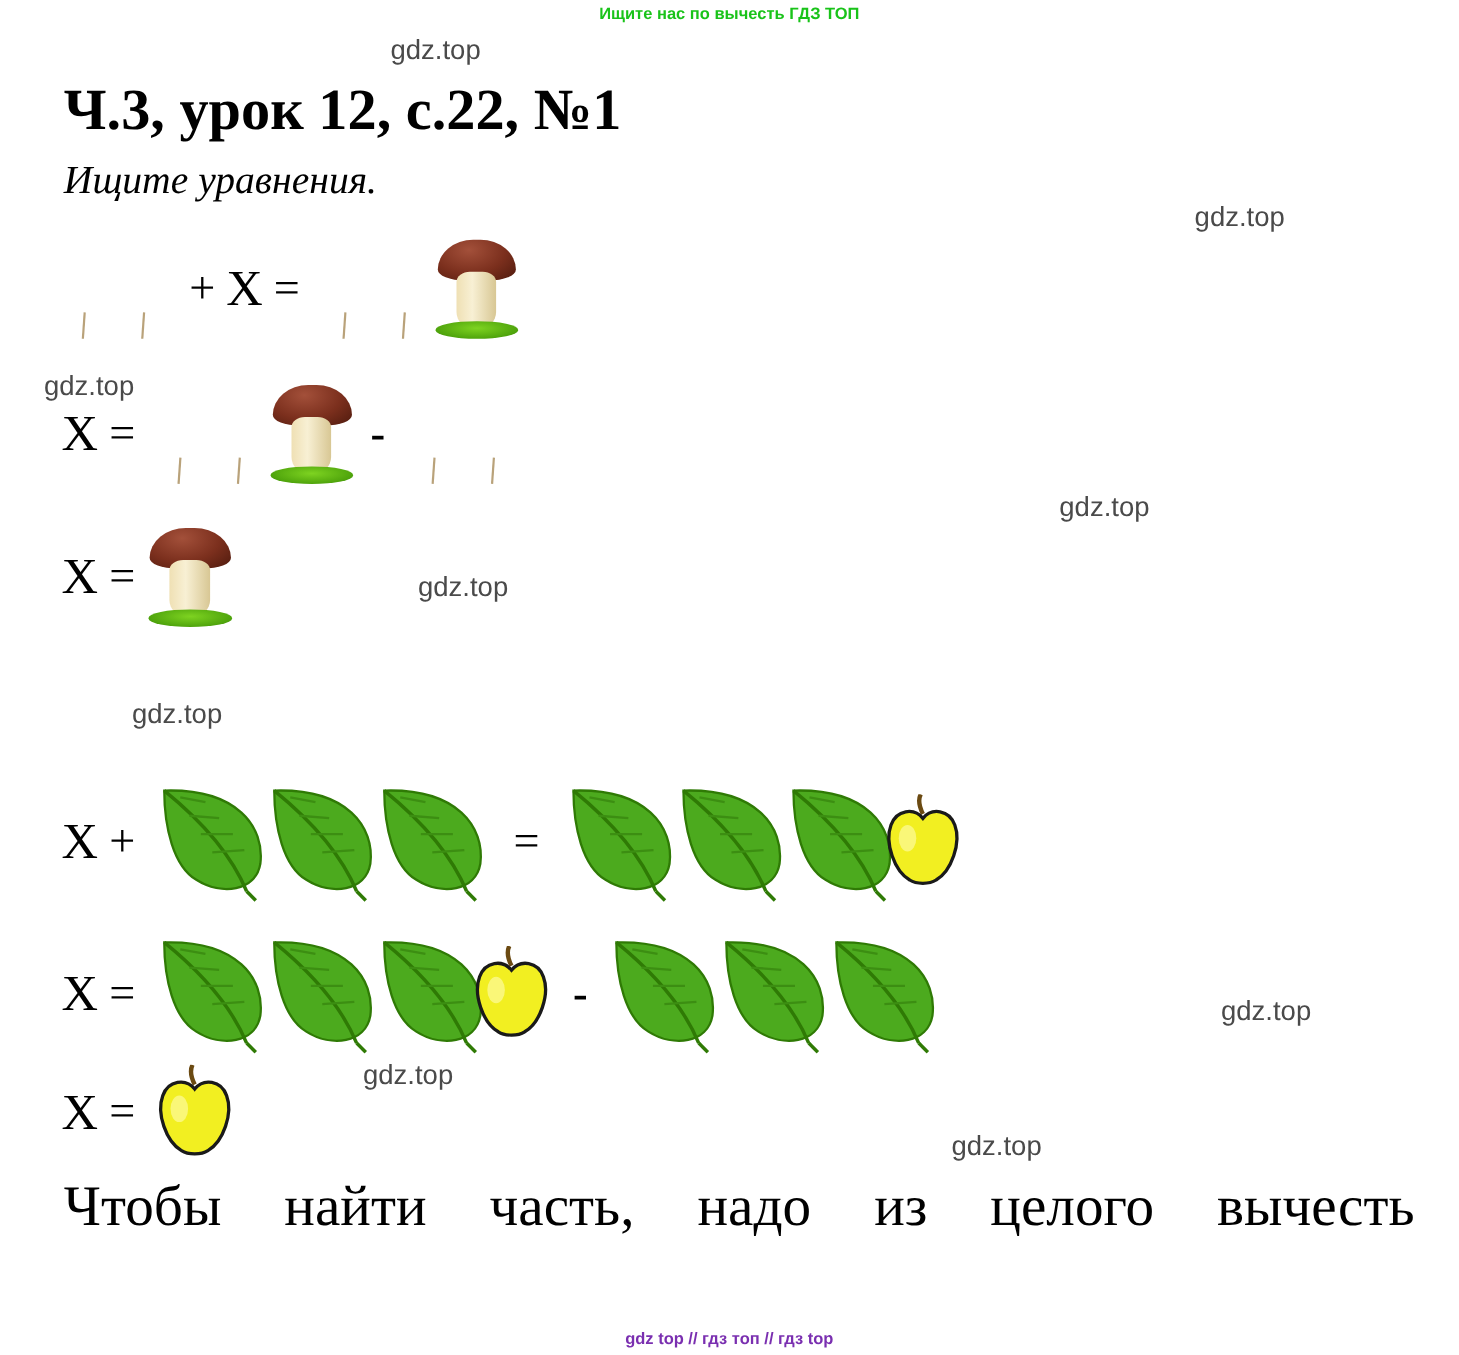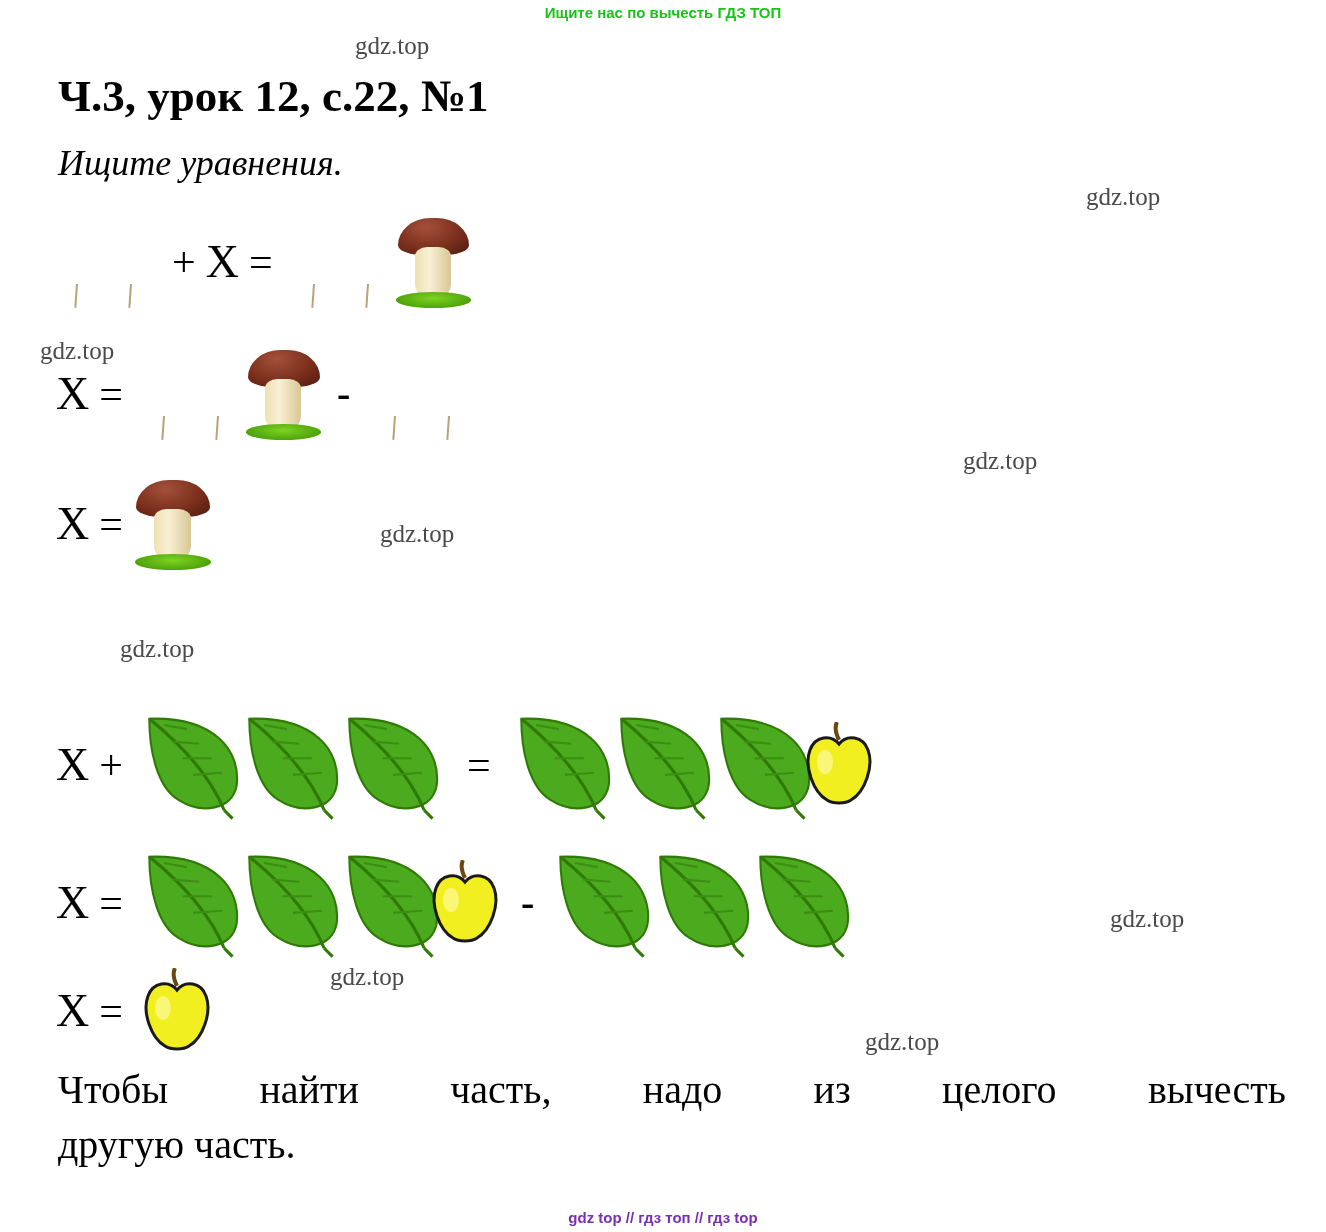--- a/index.html
+++ b/index.html
@@ -20,38 +20,38 @@
   
   .wm-top {
     top: 4px; left: 0; width: 1326px;
     text-align: center;
     font-family: "Liberation Sans", sans-serif;
     font-size: 15px;
     font-weight: bold;
     color: #19c319;
   }
   .wm {
-    font-family: Liberation Serif, serif;
+    font-family: Liberation Sans, sans-serif;
     font-size: 25px;
     color: #4a4a4a;
     white-space: nowrap;
   }
   .wm-bottom {
     bottom: 6px; left: 0; width: 1326px;
     text-align: center;
     font-family: "Liberation Sans", sans-serif;
     font-size: 15px;
     font-weight: bold;
     color: #7a2fb0;
   }
 
   
   .title {
     top: 70px; left: 58px;
-    font-size: 45px;
+    font-size: 53px;
     font-weight: bold;
     white-space: nowrap;
   }
   .subtitle {
     top: 142px; left: 58px;
     font-size: 36px;
     font-style: italic;
     white-space: nowrap;
   }
 
@@ -133,21 +133,21 @@
   
   .leaf { position: relative; display: inline-block; }
 
   
   .apple { position: relative; display: inline-block; }
 
   
   .closing {
     left: 58px;
     width: 1228px;
-    font-size: 40px;
+    font-size: 52px;
     line-height: 1.38;
     text-align: justify;
   }
   .closing span.l1 { display: block; text-align: justify; text-align-last: justify; }
   .closing span.l2 { display: block; }
 </style>
 </head>
 <body>
 
 <div class="abs wm-top">Ищите нас по вычесть ГДЗ ТОП</div>
@@ -357,14 +357,13 @@
     <svg viewBox="0 0 76 86" width="76" height="86">
       <path d="M38 18 C34 10 34 4 36 0" stroke="#6b4a12" stroke-width="4" fill="none"></path>
       <path d="M38 22 C30 12 14 14 9 28 C3 44 12 70 26 78 C32 82 44 82 50 78 C64 70 73 44 67 28 C62 14 46 12 38 22 Z" fill="#f2ef21" stroke="#1a1a1a" stroke-width="3"></path>
       <ellipse cx="24" cy="40" rx="8" ry="12" fill="#fbf98f" opacity="0.8"></ellipse>
     </svg>
   </span>
 </div>
 
 <div class="abs closing" style="top:1062px;">
   <span class="l1">Чтобы найти часть, надо из целого вычесть</span>
-  <span class="l2">другую часть.</span>
 </div>
 
 </body></html>

